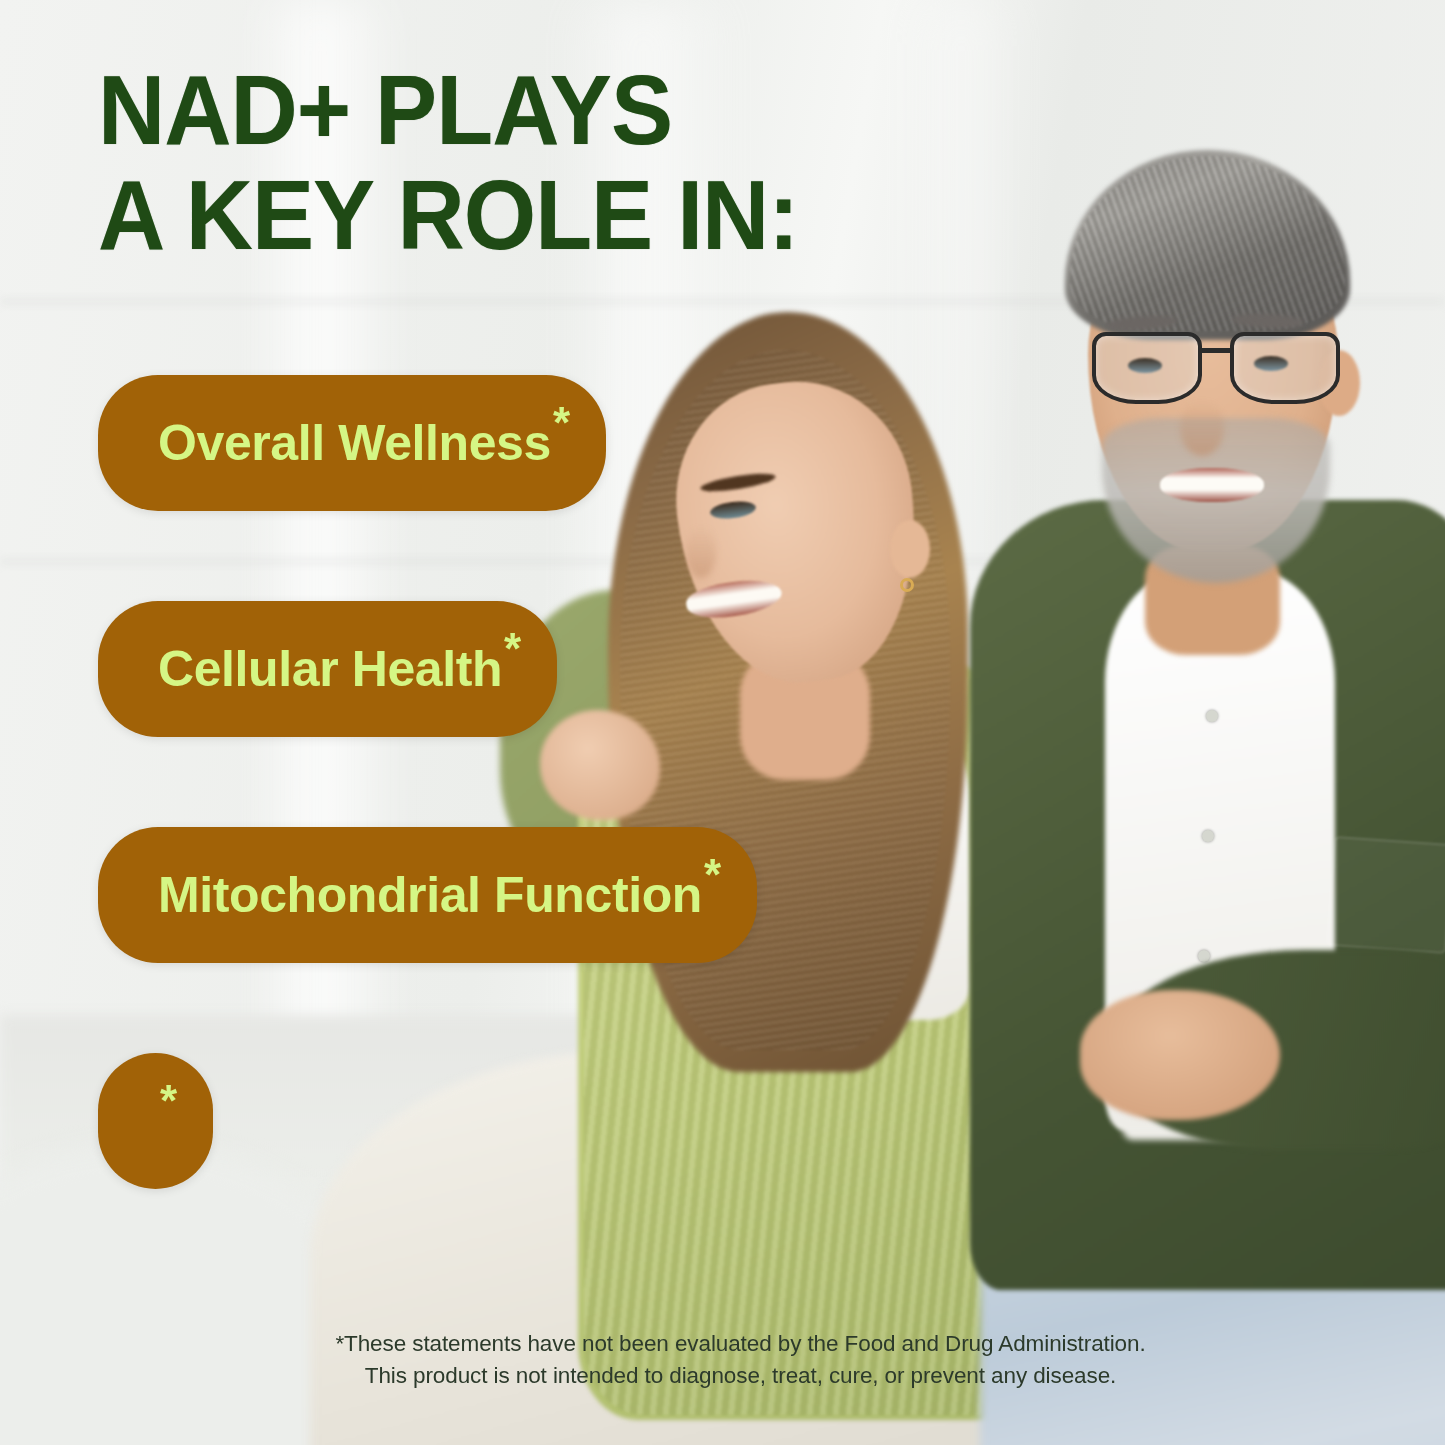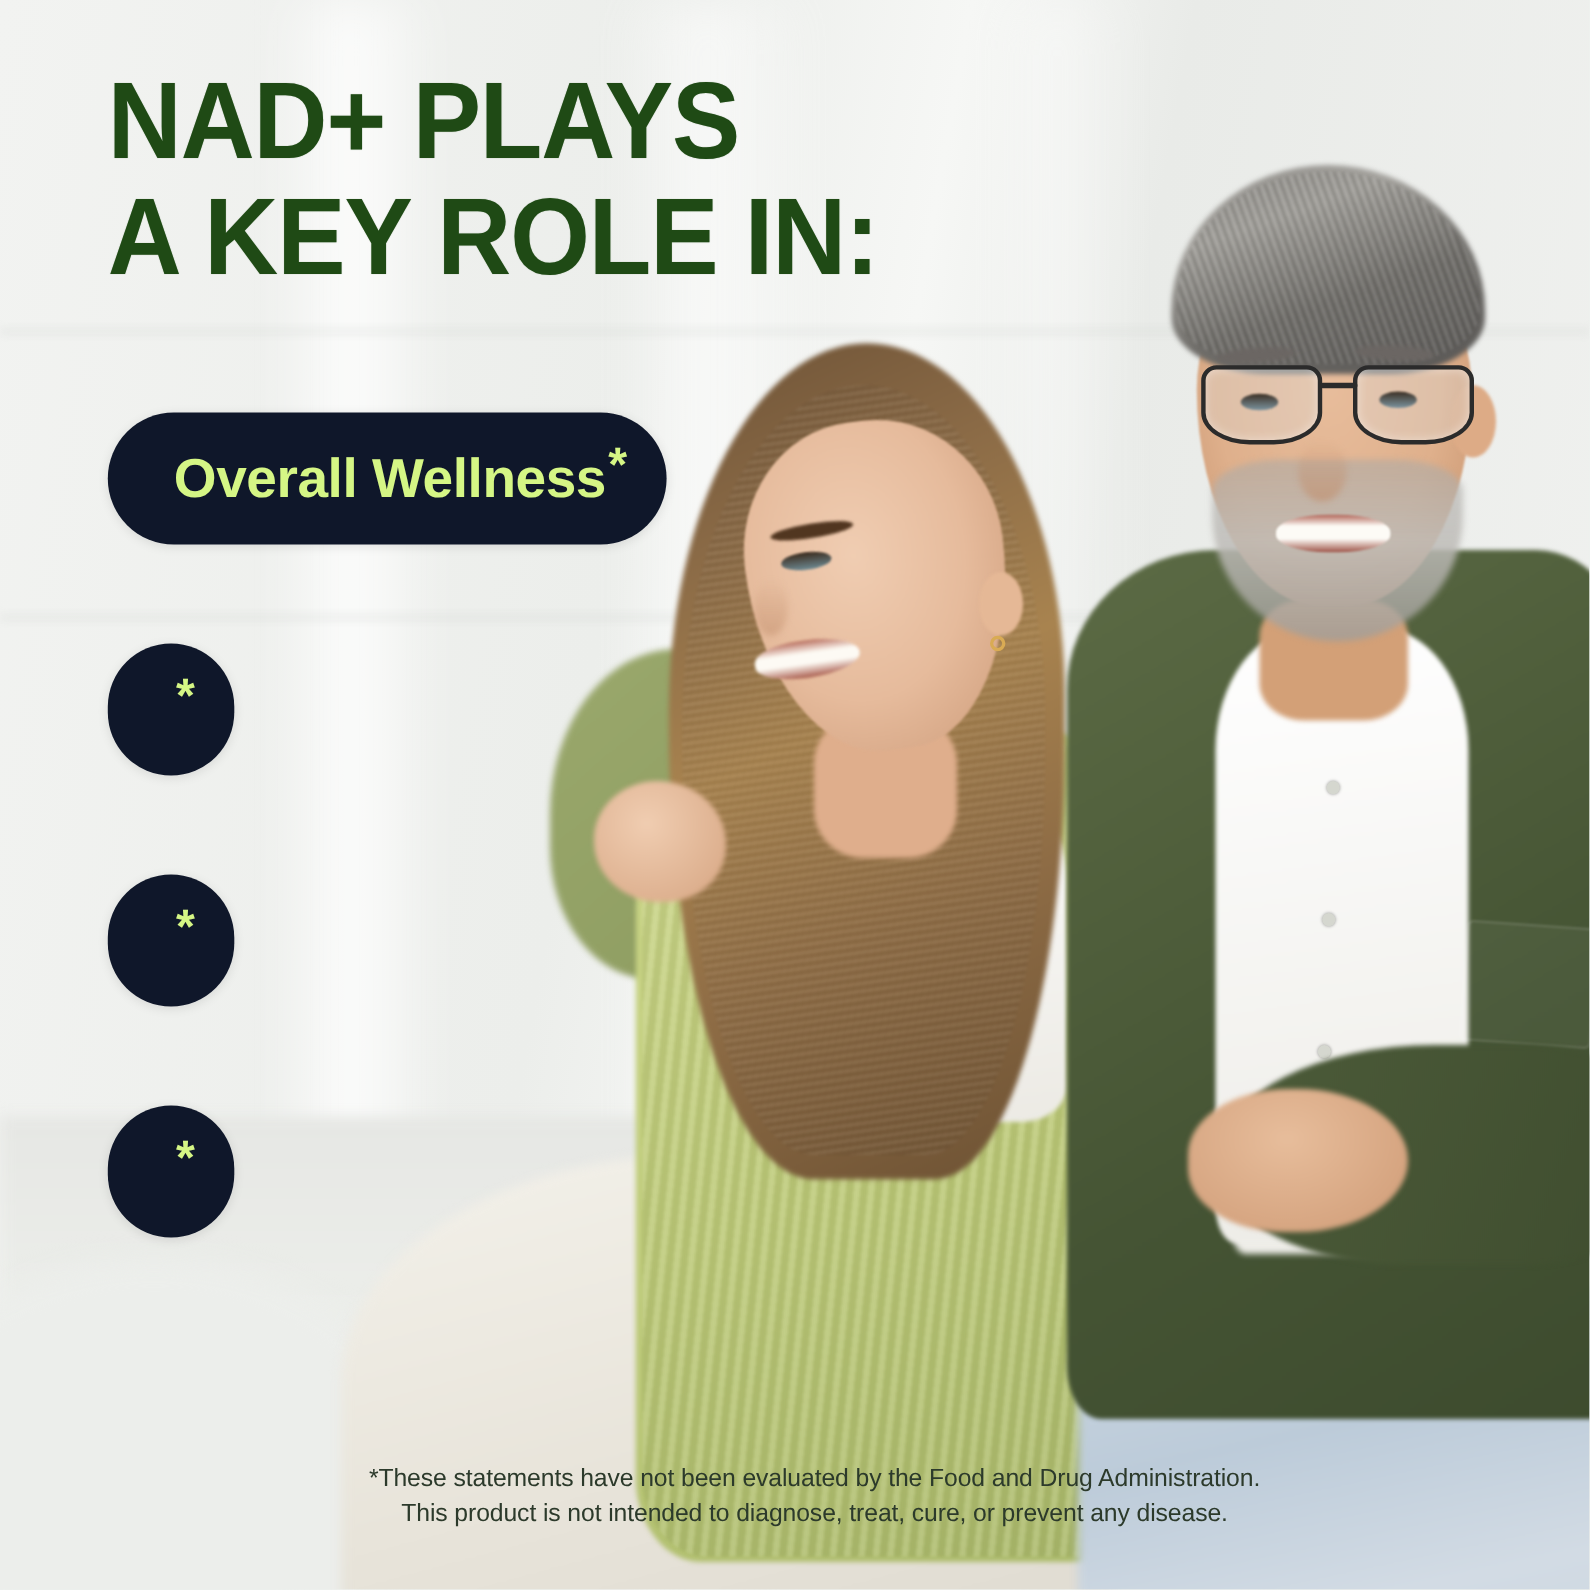--- a/index.html
+++ b/index.html
@@ -276,23 +276,23 @@
     transform:scaleX(.94);
     transform-origin:left top;
     white-space:pre-line;
     text-shadow:0 0 1px rgba(31,74,21,.4);
   }
 
   
   .pills{ position:absolute; left:98px; top:375px; }
   .pill{
     display:flex; align-items:center;
-    height:120px;
+    height:136px;
     margin-bottom:90px;
-    background:#0f172a;
+    background:#a16207;
     border-radius:60px;
     padding:0 36px 0 60px;
     width:max-content;
     box-shadow:0 2px 10px rgba(0,0,0,.10);
   }
   .pill:last-child{ margin-bottom:0; }
   .pill-label{
     color:#d5f685;
     font-family:"Liberation Sans", sans-serif;
     font-weight:bold;
@@ -400,29 +400,31 @@
 A KEY ROLE IN:</h1>
 
   <div class="pills">
 
     <div class="pill">
       <span class="pill-label">Overall Wellness</span>
       <span class="pill-star">*</span>
     </div>
 
     <div class="pill">
+      <span class="pill-label">Cellular Health</span>
+      <span class="pill-star">*</span>
+    </div>
+
+    <div class="pill">
+      <span class="pill-label">Mitochondrial Function</span>
       <span class="pill-star">*</span>
     </div>
 
     <div class="pill">
       <span class="pill-star">*</span>
     </div>
 
-    <div class="pill">
-      <span class="pill-star">*</span>
-    </div>
-
   </div>
 
   <p class="disclaimer">*These statements have not been evaluated by the Food and Drug Administration.
 This product is not intended to diagnose, treat, cure, or prevent any disease.</p>
 
 </div>
 
 </body></html>

